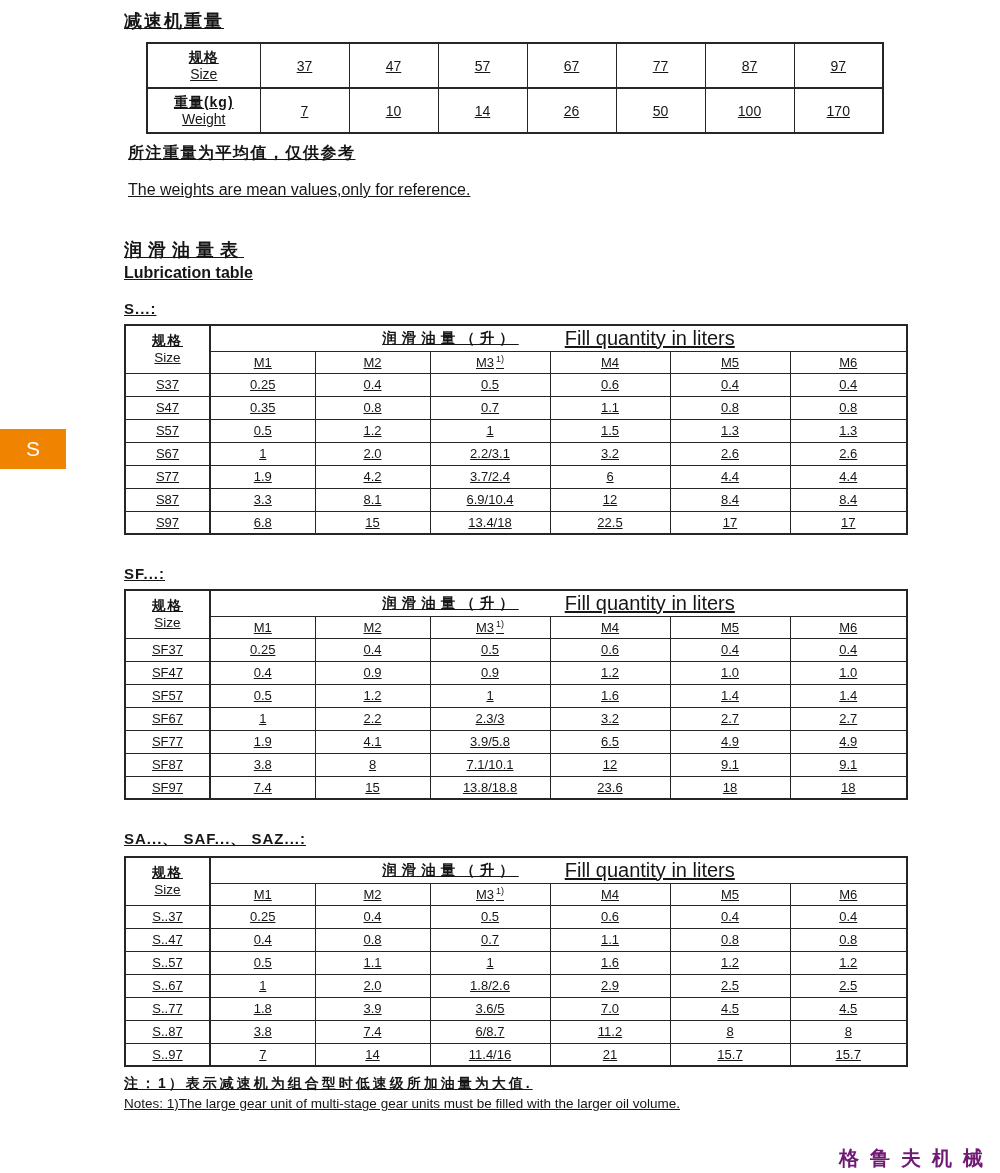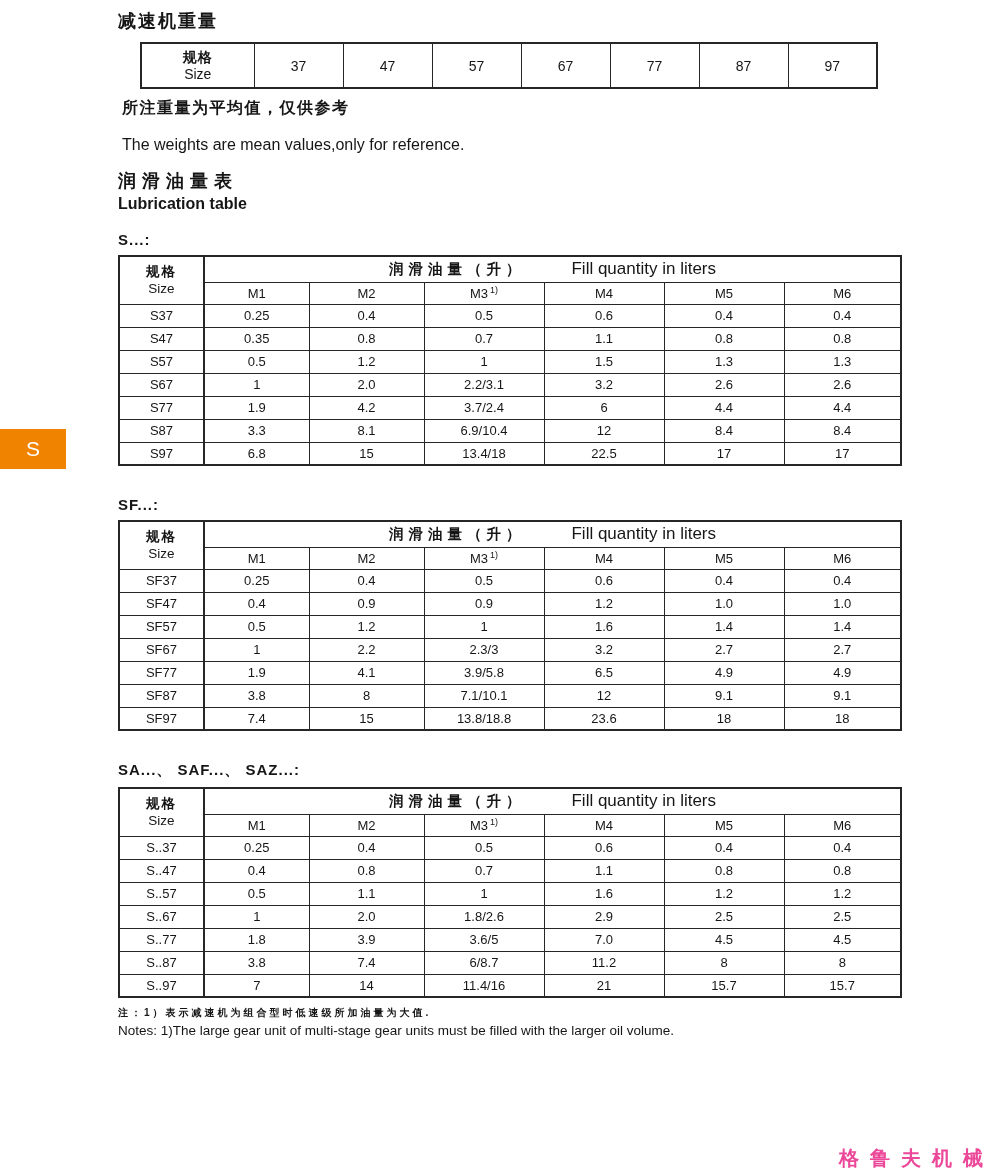--- a/index.html
+++ b/index.html
@@ -5,21 +5,21 @@
   * { box-sizing: border-box; }
   html, body { margin: 0; padding: 0; }
   body {
     width: 1000px; height: 1173px;
     background: #ffffff;
     color: #161616;
     font-family: "Liberation Sans", "DejaVu Sans", sans-serif;
     position: relative;
     overflow: hidden;
   }
-  .content { position: absolute; left: 118px; top: 10px; width: 800px; }
+  .content { position: absolute; left: 124px; top: 10px; width: 800px; text-decoration: underline; }
 
   
   .h-zh { font-size: 18px; font-weight: 700; letter-spacing: 2px; line-height: 23px; }
   .h-en { font-size: 16px; font-weight: 700; line-height: 21px; }
 
   
   .weight-table {
     border-collapse: collapse; table-layout: fixed;
     margin: 9px 0 0 22px;
     border: 2px solid #262626;
@@ -29,47 +29,47 @@
     text-align: center; vertical-align: middle;
     font-size: 14px; height: 45px; padding: 0;
   }
   .weight-table tr:first-child td { border-bottom: 2px solid #262626; }
   .weight-table .lbl .zh { font-weight: 700; font-size: 14px; letter-spacing: 1px; line-height: 18px; }
   .weight-table .lbl .en { font-weight: 400; font-size: 14px; line-height: 17px; }
 
   .note-zh { margin: 9px 0 17px 4px; font-size: 16px; font-weight: 700; letter-spacing: 1.5px; }
   .note-en { margin: 3px 0 8px 4px; font-size: 16px; }
 
-  .lube-heading { margin-top: 16px; }
+  .lube-heading { margin-top: 40px; }
   .lube-heading .h-zh { letter-spacing: 6px; }
 
   .lube-label { margin: 30px 0 7px 0; font-size: 15px; font-weight: 700; letter-spacing: 1px; }
   #lube-tables .lube-block:first-child .lube-label { margin-top: 17px; }
 
   .lube-table {
     border-collapse: collapse; table-layout: fixed;
     border: 2px solid #262626; width: 782px;
   }
   .lube-table th, .lube-table td {
     border: 1px solid #262626;
     text-align: center; vertical-align: middle; padding: 0;
   }
   .lube-table .size-th { border-right: 2px solid #262626; }
   .lube-table tbody td:first-child { border-right: 2px solid #262626; }
   .size-th .zh { display: block; font-size: 13.5px; font-weight: 700; letter-spacing: 2px; line-height: 18px; }
   .size-th .en { display: block; font-size: 13.5px; font-weight: 400; line-height: 16px; }
   .fill-th { height: 26px; font-weight: 400; }
   .fill-inner { display: flex; justify-content: center; align-items: center; gap: 46px; }
   .fill-zh { font-size: 14.5px; font-weight: 700; letter-spacing: 5px; }
-  .fill-en { font-size: 17px; font-weight: 400; text-align: right; }
+  .fill-en { font-size: 20px; font-weight: 400; text-align: right; }
   .m-row th { height: 22px; font-size: 13px; font-weight: 400; }
   .m-row sup { font-size: 9px; margin-left: 2px; }
   .lube-table tbody td { height: 23px; font-size: 13px; }
 
-  .lube-note-zh { margin: 8px 0 0 0; font-size: 10px; font-weight: 700; letter-spacing: 3px; }
+  .lube-note-zh { margin: 8px 0 0 0; font-size: 14px; font-weight: 700; letter-spacing: 3px; }
   .lube-note-en { margin: 3px 0 0 0; font-size: 13.5px; }
 
   
   .side-tab {
     position: absolute; left: 0; top: 429px;
     width: 66px; height: 40px;
     color: #ffffff; font-size: 21px;
     display: flex; align-items: center; justify-content: center;
   }
 
@@ -107,20 +107,33 @@
             <div class="en">Size</div>
           </td>
           <td>37</td>
           <td>47</td>
           <td>57</td>
           <td>67</td>
           <td>77</td>
           <td>87</td>
           <td>97</td>
         </tr>
+        <tr>
+          <td class="lbl">
+            <div class="zh">重量(kg)</div>
+            <div class="en">Weight</div>
+          </td>
+          <td>7</td>
+          <td>10</td>
+          <td>14</td>
+          <td>26</td>
+          <td>50</td>
+          <td>100</td>
+          <td>170</td>
+        </tr>
       </tbody>
   </table>
 
   <div class="note-zh">所注重量为平均值，仅供参考</div>
   <div class="note-en">The weights are mean values,only for reference.</div>
 
   <div class="lube-heading">
     <div class="h-zh">润滑油量表</div>
     <div class="h-en">Lubrication table</div>
   </div>
@@ -431,15 +444,15 @@
           </tbody>
     </table>
   </div>
 </div>
 
   <div class="lube-note-zh">注：1）表示减速机为组合型时低速级所加油量为大值.</div>
   <div class="lube-note-en">Notes: 1)The large gear unit of multi-stage gear units must be filled with the larger oil volume.</div>
 
 </div>
 
-<div class="watermark" style="color: #ec4899;">
+<div class="watermark" style="color: #701a75;">
   <div class="wm1">格鲁夫机械</div>
 </div>
 
 </body></html>

